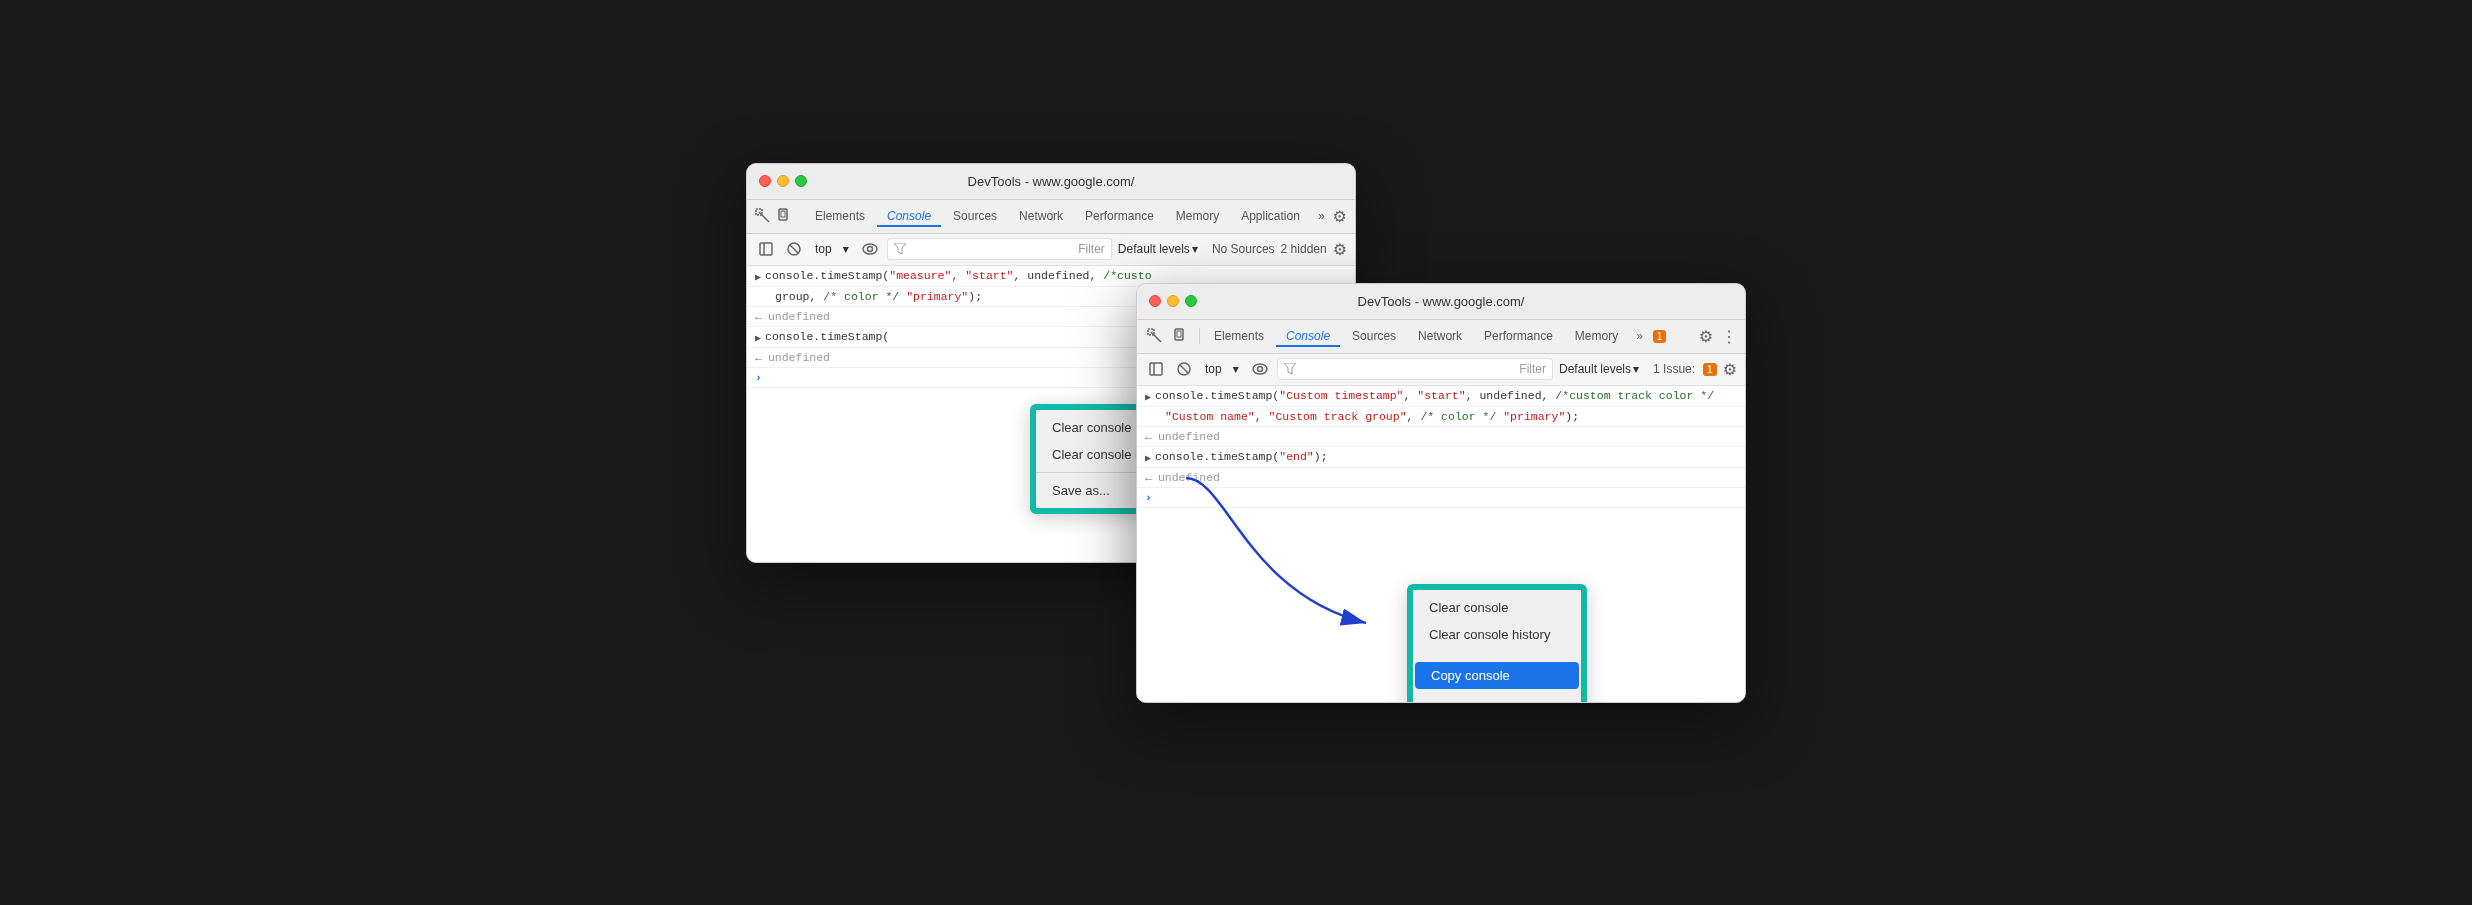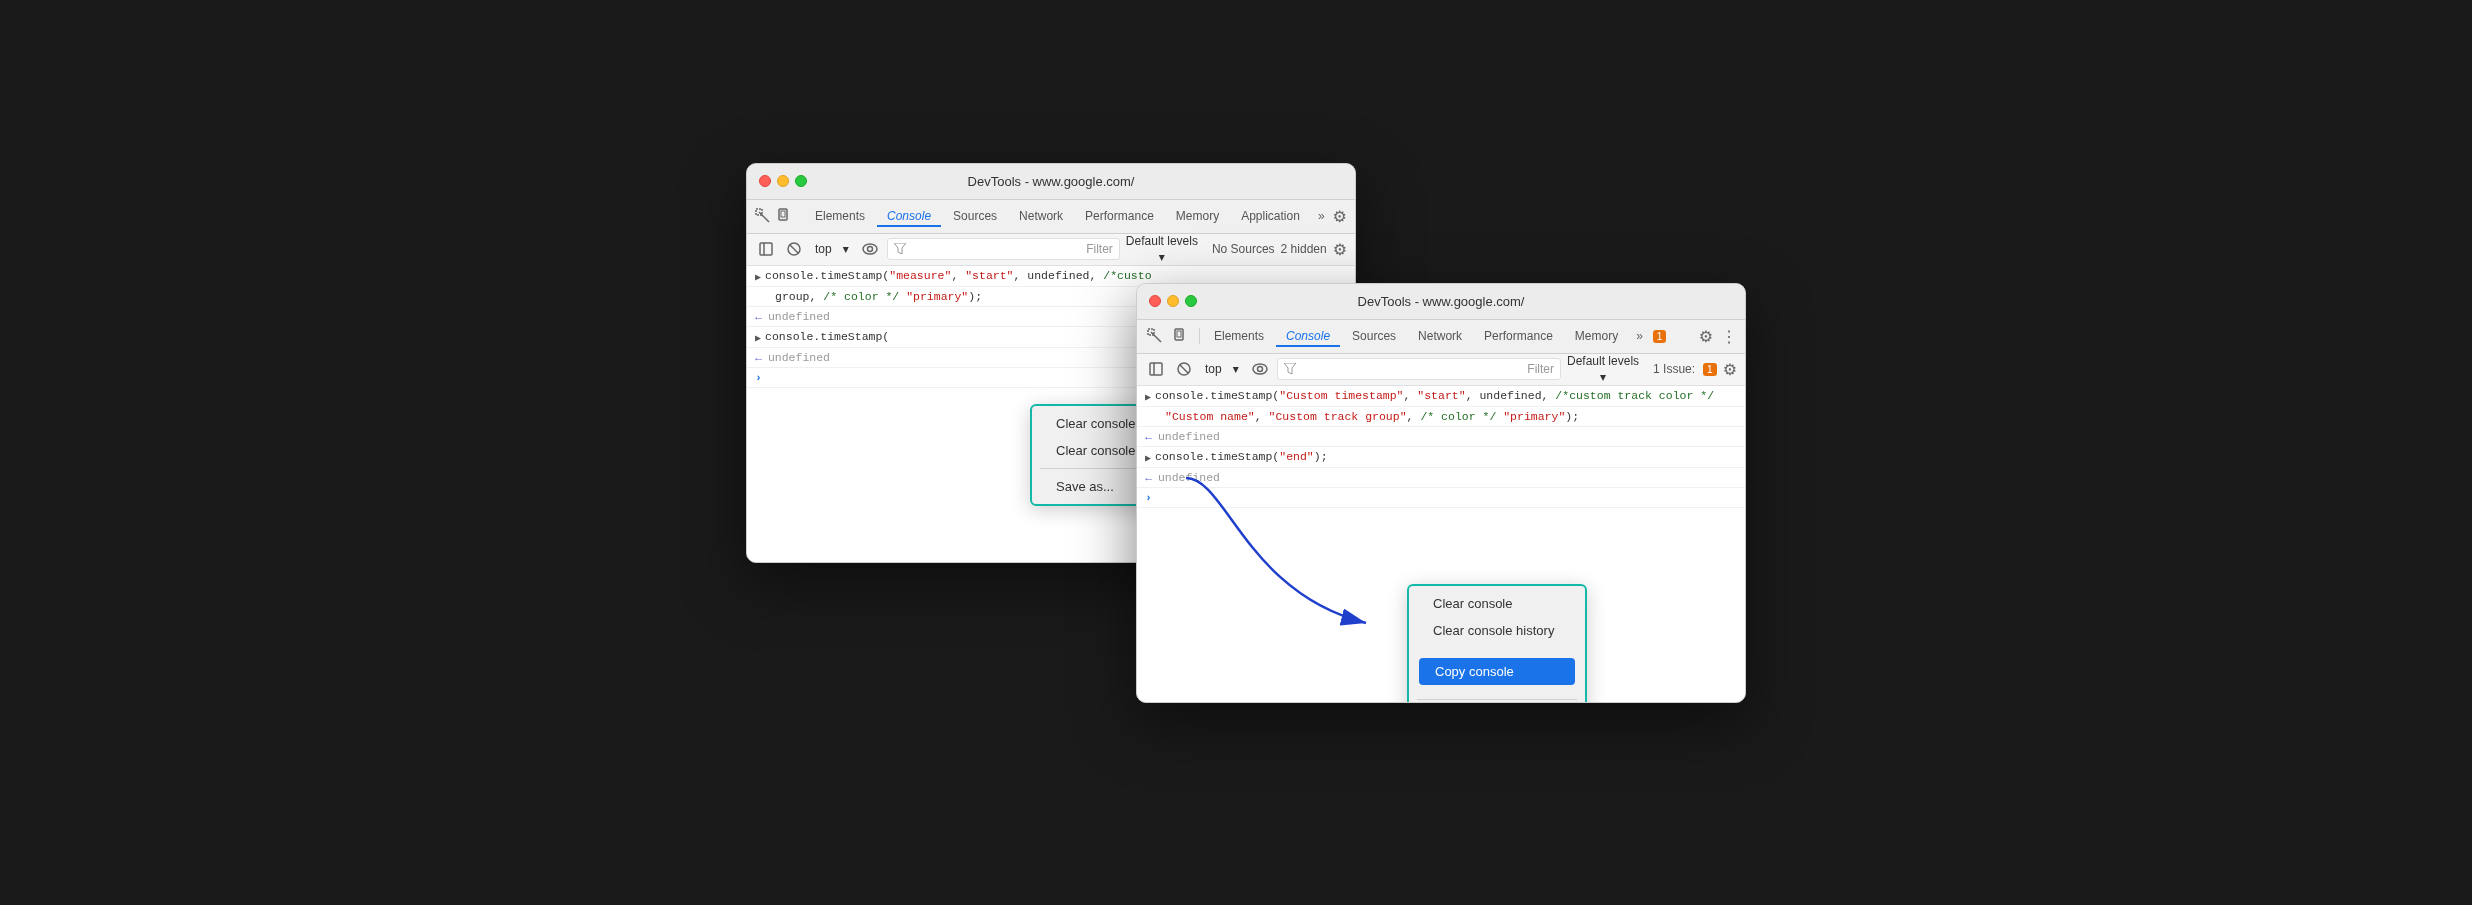--- a/index.html
+++ b/index.html
@@ -193,21 +193,20 @@
       justify-content: space-between;
     }
 
     .default-levels {
       margin-left: auto;
       display: flex;
       align-items: center;
       gap: 2px;
       font-size: 12px;
       color: #333;
-      flex-direction: column;
     }
 
     .issues-area {
       display: flex;
       align-items: center;
       gap: 6px;
       margin-left: 8px;
       font-size: 12px;
       color: #555;
     }
@@ -239,24 +238,24 @@
 
     .console-text {
       flex: 1;
       word-break: break-all;
     }
 
     
     .context-menu {
       position: absolute;
       background: rgba(240, 240, 240, 0.98);
-      border: 2px solid #14b8a6;
+      border: 6px solid #14b8a6;
       border-radius: 6px;
       box-shadow: 0 4px 20px rgba(0,0,0,0.2);
-      padding: 4px 8px;
+      padding: 4px 0;
       min-width: 180px;
       z-index: 10;
     }
 
     .context-menu-item {
       padding: 6px 16px;
       font-size: 13px;
       color: #333;
       cursor: pointer;
       white-space: nowrap;

